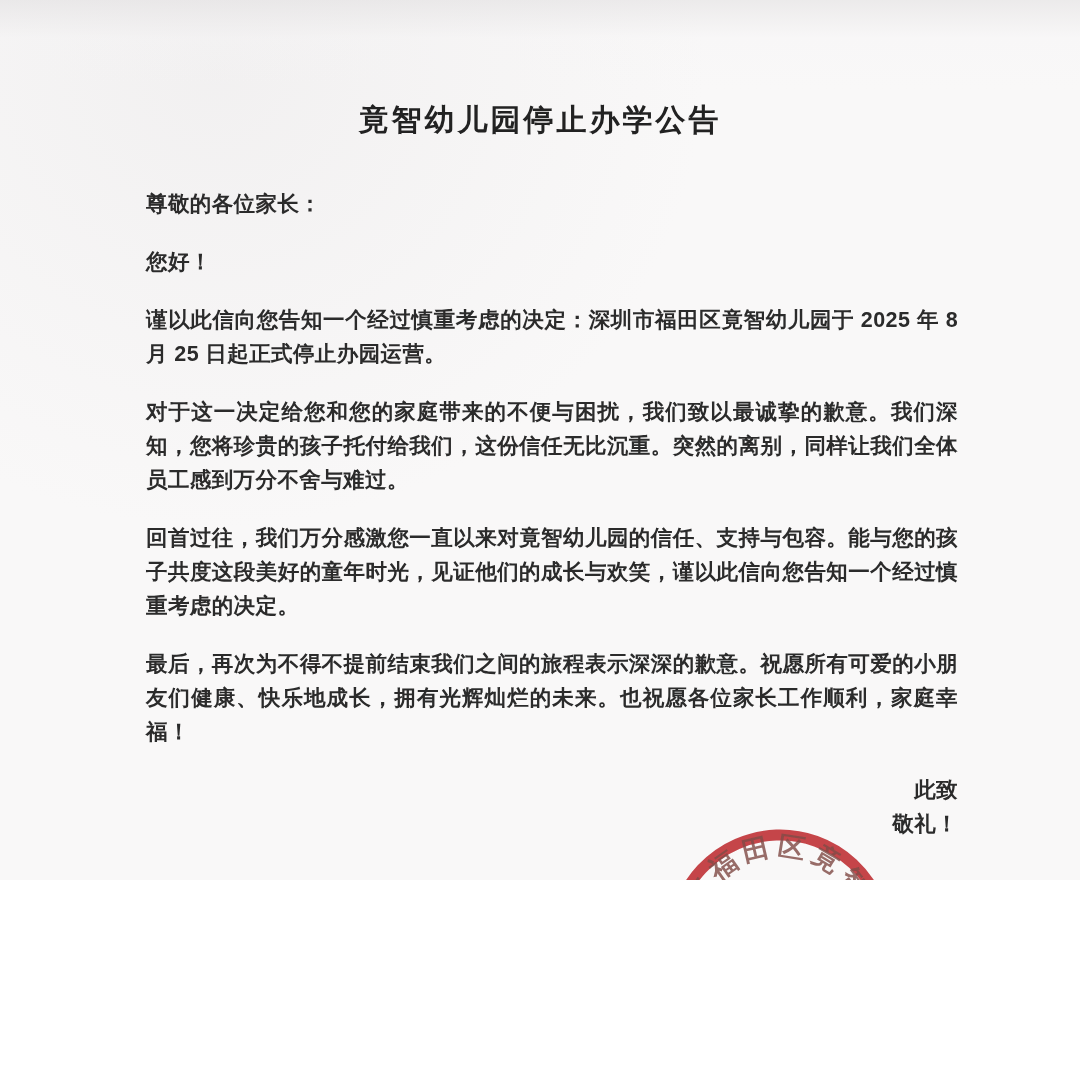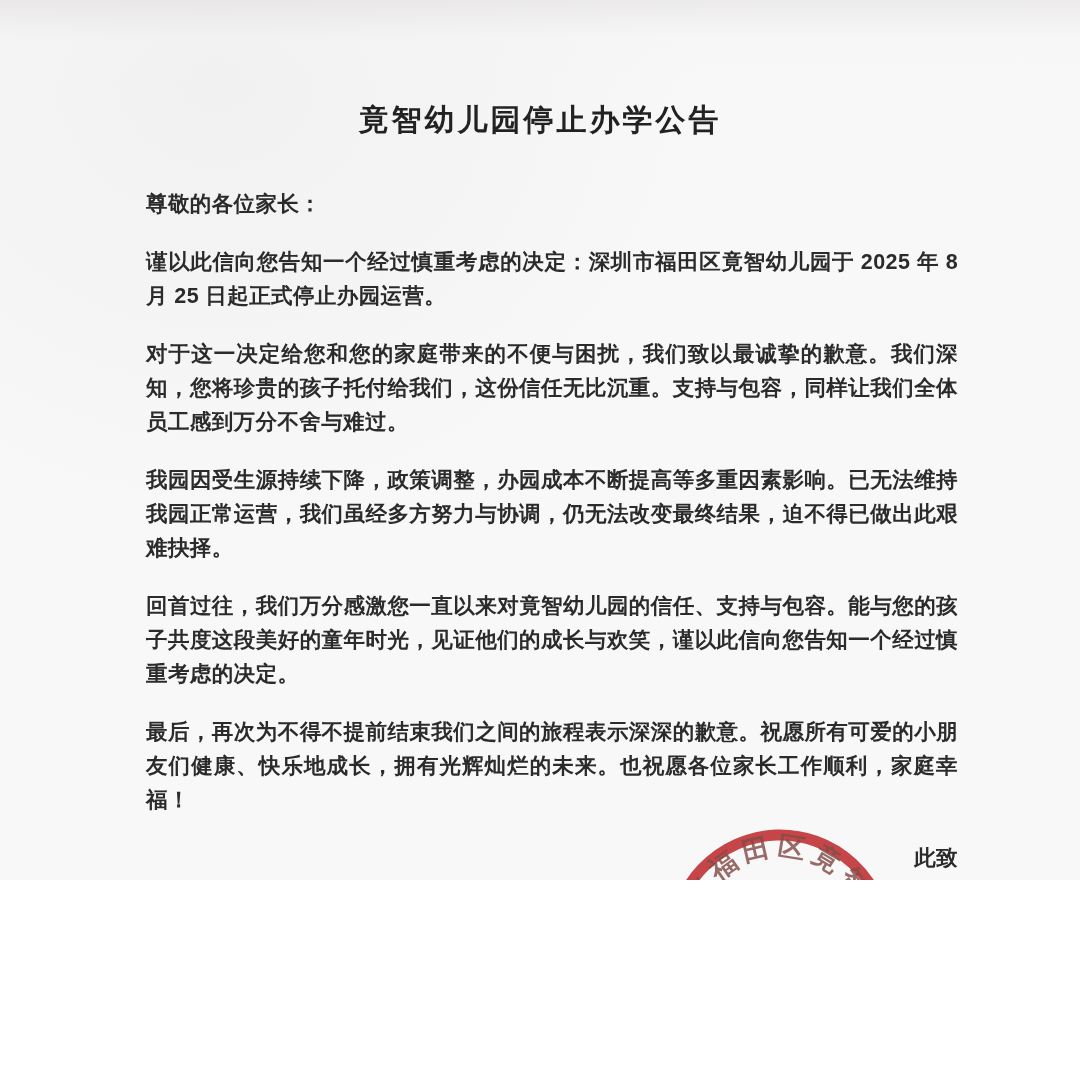--- a/index.html
+++ b/index.html
@@ -70,23 +70,23 @@
 </style>
 </head>
 <body>
 
 <div class="page">
 
   <h1 class="title">竟智幼儿园停止办学公告</h1>
 
   <div class="content">
     <p class="salutation">尊敬的各位家长：</p>
+    <p class="greeting">您好！</p>
     <p>谨以此信向您告知一个经过慎重考虑的决定：深圳市福田区竟智幼儿园于 2025 年 8 月 25 日起正式停止办园运营。</p>
-    <p>对于这一决定给您和您的家庭带来的不便与困扰，我们致以最诚挚的歉意。我们深知，您将珍贵的孩子托付给我们，这份信任无比沉重。支持与包容，同样让我们全体员工感到万分不舍与难过。</p>
-    <p>我园因受生源持续下降，政策调整，办园成本不断提高等多重因素影响。已无法维持我园正常运营，我们虽经多方努力与协调，仍无法改变最终结果，迫不得已做出此艰难抉择。</p>
+    <p>对于这一决定给您和您的家庭带来的不便与困扰，我们致以最诚挚的歉意。我们深知，您将珍贵的孩子托付给我们，这份信任无比沉重。突然的离别，同样让我们全体员工感到万分不舍与难过。</p>
     <p>回首过往，我们万分感激您一直以来对竟智幼儿园的信任、支持与包容。能与您的孩子共度这段美好的童年时光，见证他们的成长与欢笑，谨以此信向您告知一个经过慎重考虑的决定。</p>
     <p>最后，再次为不得不提前结束我们之间的旅程表示深深的歉意。祝愿所有可爱的小朋友们健康、快乐地成长，拥有光辉灿烂的未来。也祝愿各位家长工作顺利，家庭幸福！</p>
     <div class="closing">
       <p>此致</p>
       <p>敬礼！</p>
     </div>
   </div>
 
   <div class="sig-org">深圳市福田区竟智幼儿园（盖章）</div>
   <div class="sig-date">2025 年 8 月 25 日</div>

